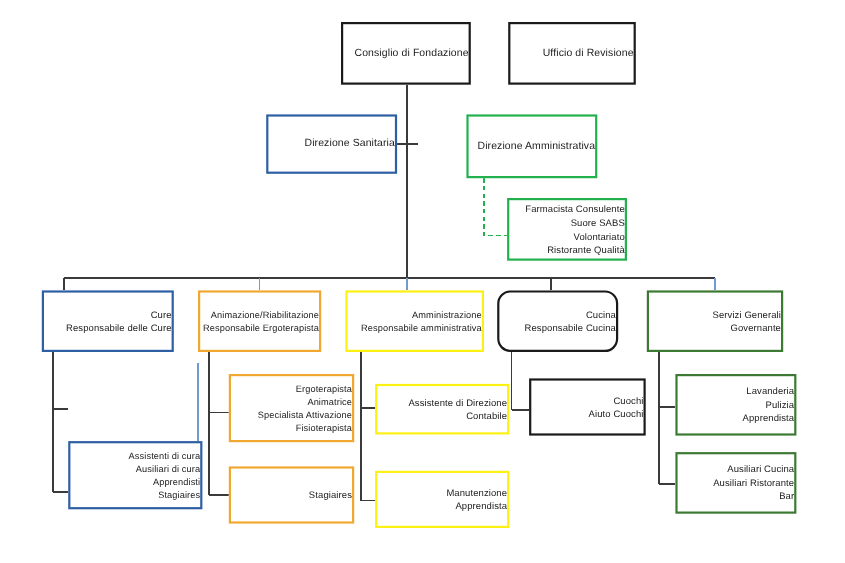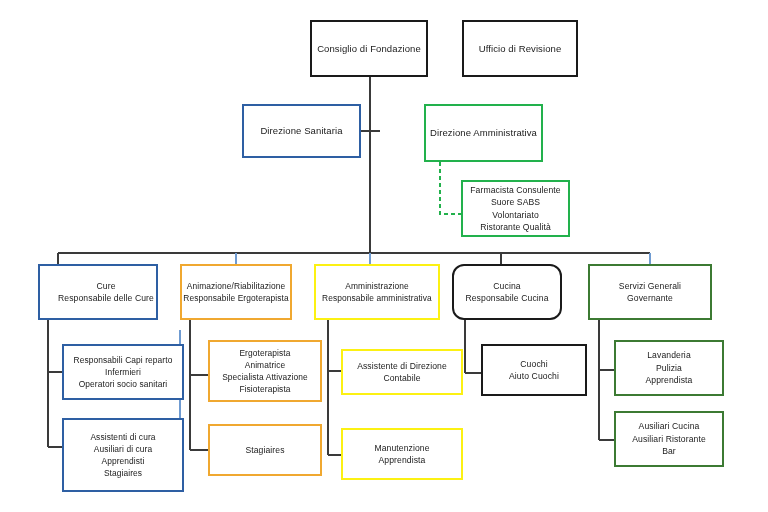--- a/index.html
+++ b/index.html
@@ -29,21 +29,21 @@
     width: 768px;
     height: 512px;
     pointer-events: none;
   }
   .node {
     position: absolute;
     box-sizing: border-box;
     background: #ffffff;
     display: flex;
     flex-direction: column;
-    align-items: center;
+    align-items: flex-end;
     justify-content: center;
     text-align: center;
     line-height: 1.45;
     letter-spacing: 0.1px;
   }
   .node .line {
     display: block;
     white-space: nowrap;
   }
   
@@ -136,25 +136,20 @@
   <div class="node bw-dept" style="left:452px; top:264px; width:110px; height:56px; border-color:#1a1a1a; font-size:8.6px;border-radius:12px;">
     <span class="line">Cucina</span>
     <span class="line">Responsabile Cucina</span>
   </div>
 
   <div class="node bw-dept" style="left:588px; top:264px; width:124px; height:56px; border-color:#3C7A33; font-size:8.6px;">
     <span class="line">Servizi Generali</span>
     <span class="line">Governante</span>
   </div>
 
-  <div class="node bw-leaf" style="left:62px; top:344px; width:122px; height:56px; border-color:#2E5FA3; font-size:8.4px;">
-    <span class="line">Responsabili Capi reparto</span>
-    <span class="line">Infermieri</span>
-    <span class="line">Operatori socio sanitari</span>
-  </div>
 
   <div class="node bw-leaf" style="left:208px; top:340px; width:114px; height:62px; border-color:#F0A830; font-size:8.4px;">
     <span class="line">Ergoterapista</span>
     <span class="line">Animatrice</span>
     <span class="line">Specialista Attivazione</span>
     <span class="line">Fisioterapista</span>
   </div>
 
   <div class="node bw-leaf" style="left:341px; top:349px; width:122px; height:46px; border-color:#FCF113; font-size:8.6px;">
     <span class="line">Assistente di Direzione</span>
@@ -165,21 +160,21 @@
     <span class="line">Cuochi</span>
     <span class="line">Aiuto Cuochi</span>
   </div>
 
   <div class="node bw-leaf" style="left:614px; top:340px; width:110px; height:56px; border-color:#3C7A33; font-size:8.6px;">
     <span class="line">Lavanderia</span>
     <span class="line">Pulizia</span>
     <span class="line">Apprendista</span>
   </div>
 
-  <div class="node bw-leaf" style="left:62px; top:418px; width:122px; height:74px; border-color:#2E5FA3; font-size:8.4px;">
+  <div class="node bw-leaf" style="left:62px; top:401px; width:122px; height:62px; border-color:#2E5FA3; font-size:8.4px;">
     <span class="line">Assistenti di cura</span>
     <span class="line">Ausiliari di cura</span>
     <span class="line">Apprendisti</span>
     <span class="line">Stagiaires</span>
   </div>
 
   <div class="node bw-leaf" style="left:208px; top:424px; width:114px; height:52px; border-color:#F0A830; font-size:8.6px;">
     <span class="line">Stagiaires</span>
   </div>
 

